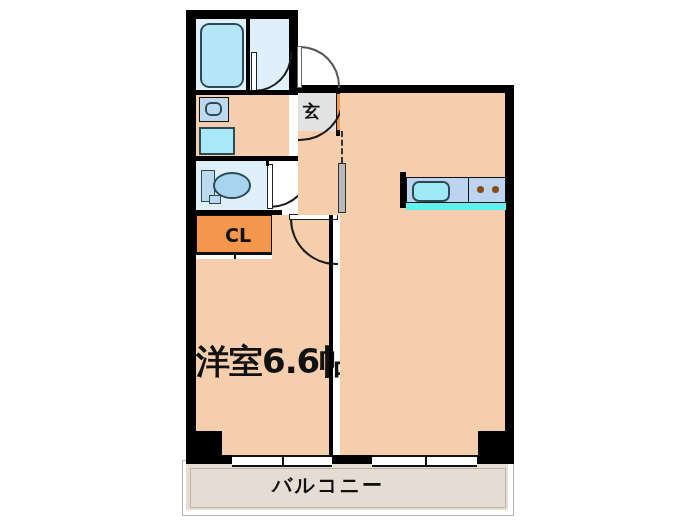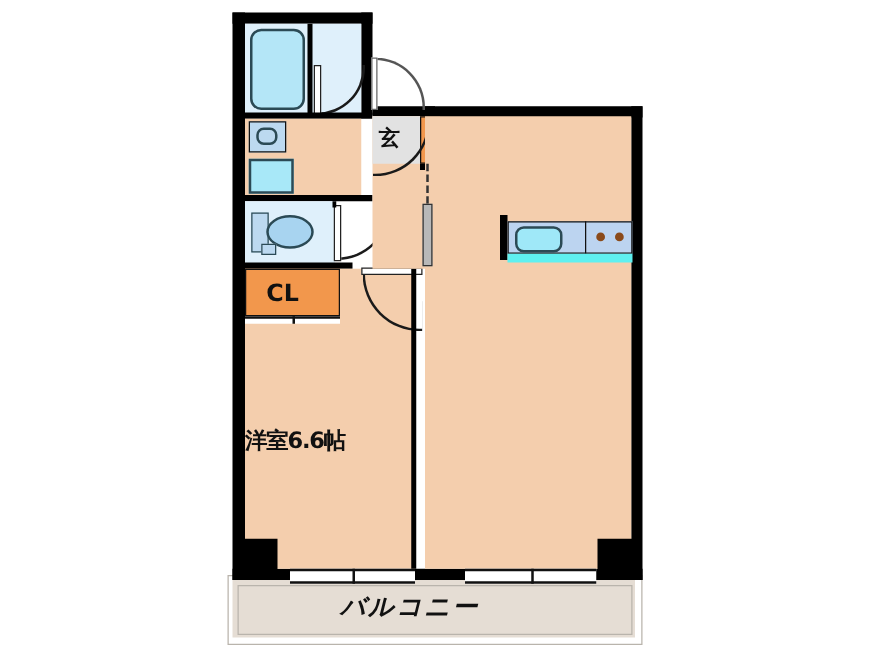--- a/index.html
+++ b/index.html
@@ -18,21 +18,21 @@
   .balcony{background:#e5ddd4;}
   .kitchen{background:#bcd4f0;border:1px solid #111;}
   .wall{background:#000000;}
   
   .label{
     position:absolute;color:#111;font-weight:700;
     white-space:nowrap;line-height:1;
     font-family:"DejaVu Sans","Liberation Sans",sans-serif;
   }
   .lbl-ldk{font-size:27px;letter-spacing:-1px;}
-  .lbl-room{font-size:18px;letter-spacing:-1px;}
+  .lbl-room{font-size:34px;letter-spacing:-1px;}
   .lbl-cl{font-size:19px;letter-spacing:0px;}
   .lbl-gen{font-size:17px;}
   .lbl-bal{font-size:20px;letter-spacing:2px;}
   
   .arc{position:absolute;border:2px solid #1a1a1a;background:transparent;}
   .doorpanel{position:absolute;background:#ffffff;border:1px solid #222;}
   .slide-track{position:absolute;border-left:2px dashed #333;}
   .slidepanel{position:absolute;background:#b8b8b8;border:1px solid #333;}
   .windowbar{position:absolute;background:#ffffff;border-top:2px solid #111;border-bottom:2px solid #111;}
   .windowbar:after{content:"";position:absolute;left:50%;top:-2px;bottom:-2px;width:2px;background:#111;}
@@ -42,21 +42,21 @@
   .balcony-outline{position:absolute;border:1px solid #b9b4ac;}
 </style>
 </head>
 <body>
 
 <div id="stage">
 
   <div class="abs balcony" style="left:186px;top:464px;width:322px;height:46px;"></div>
   <div class="balcony-outline" style="left:182px;top:460px;width:330px;height:54px;"></div>
   <div class="balcony-outline" style="left:190px;top:468px;width:314px;height:38px;"></div>
-  <div class="label lbl-bal" style="left:272px;top:475px;font-style:italic;">バルコニー</div>
+  <div class="label lbl-bal" style="left:272px;top:475px;">バルコニー</div>
 
   <div class="abs wall" style="left:186px;top:10px;width:10px;height:454px;"></div>
 
   <div class="abs wall" style="left:186px;top:10px;width:112px;height:9px;"></div>
 
   <div class="abs wall" style="left:289px;top:10px;width:9px;height:82px;"></div>
 
   <div class="abs wall" style="left:298px;top:85px;width:50px;height:8px;"></div>
 
   <div class="abs wall" style="left:340px;top:85px;width:174px;height:9px;"></div>
@@ -88,21 +88,21 @@
   <div class="abs" style="left:213px;top:172px;width:38px;height:27px;background:#a8d4f0;border:2px solid #2b4a55;border-radius:50%;"></div>
   <div class="abs" style="left:209px;top:195px;width:12px;height:9px;background:#bcd9f0;border:1px solid #2b4a55;"></div>
 
   <div class="arc" style="left:268px;top:164px;width:42px;height:42px;border-top:none;border-left:none;border-radius:0 0 42px 0;"></div>
   <div class="doorpanel" style="left:267px;top:164px;width:4px;height:43px;"></div>
   <div class="abs wall" style="left:266px;top:161px;width:3px;height:5px;"></div>
 
   <div class="abs wall" style="left:196px;top:210px;width:86px;height:5px;"></div>
 
   <div class="abs orange" style="left:196px;top:215px;width:76px;height:38px;"></div>
-  <div class="label lbl-cl" style="left:213px;top:226px;">CL</div>
+  <div class="label lbl-cl" style="left:225px;top:226px;">CL</div>
   <div class="windowbar" style="left:196px;top:253px;width:76px;height:6px;"></div>
 
   <div class="abs room" style="left:196px;top:259px;width:136px;height:196px;"></div>
 
   <div class="abs room" style="left:272px;top:215px;width:60px;height:46px;"></div>
 
   <div class="abs wall" style="left:196px;top:431px;width:26px;height:25px;"></div>
   <div class="label lbl-room" style="left:196px;top:344px;">洋室6.6帖</div>
 
   <div class="windowbar" style="left:232px;top:455px;width:100px;height:8px;"></div>

